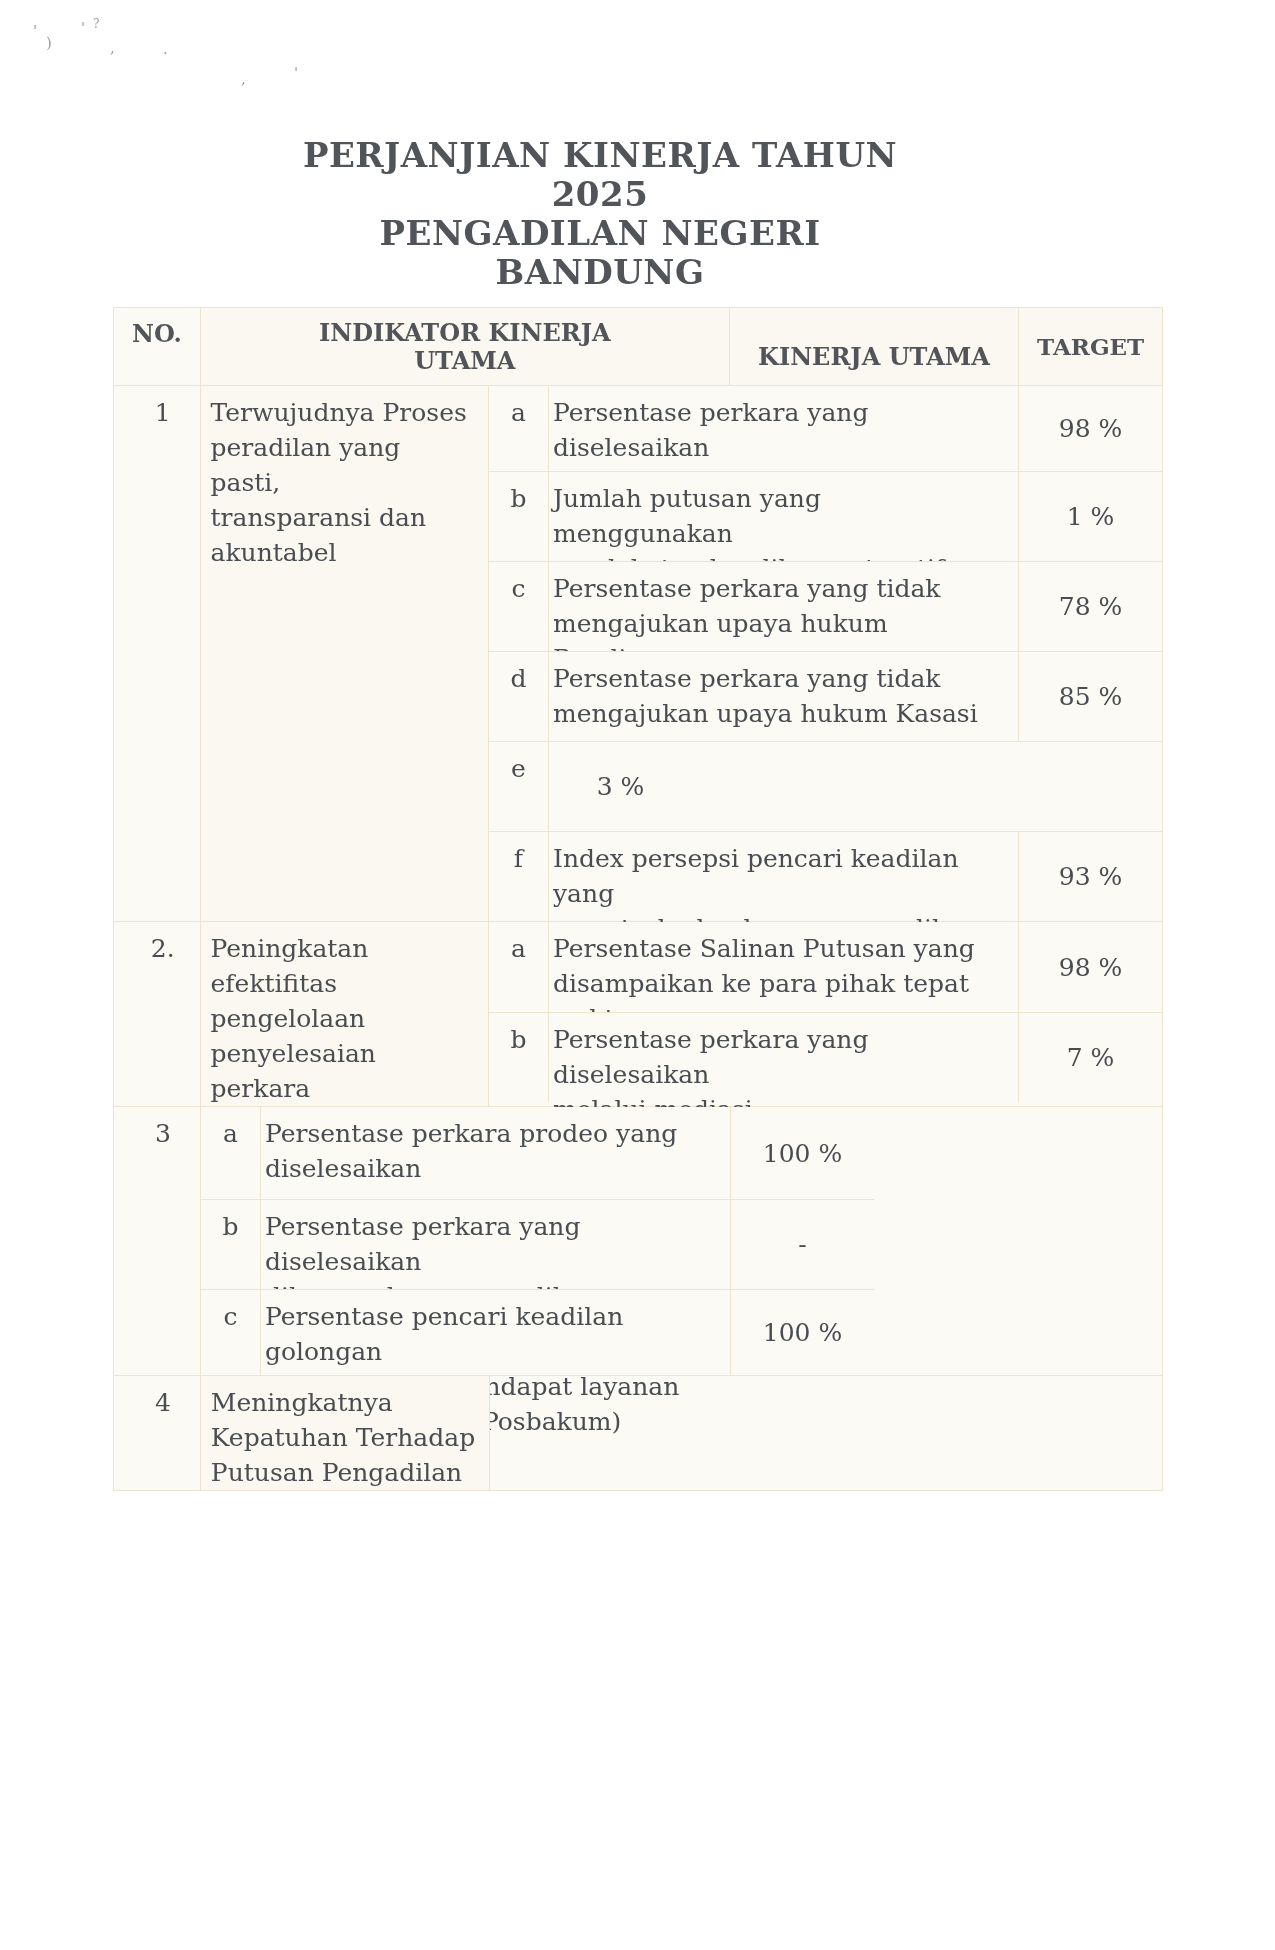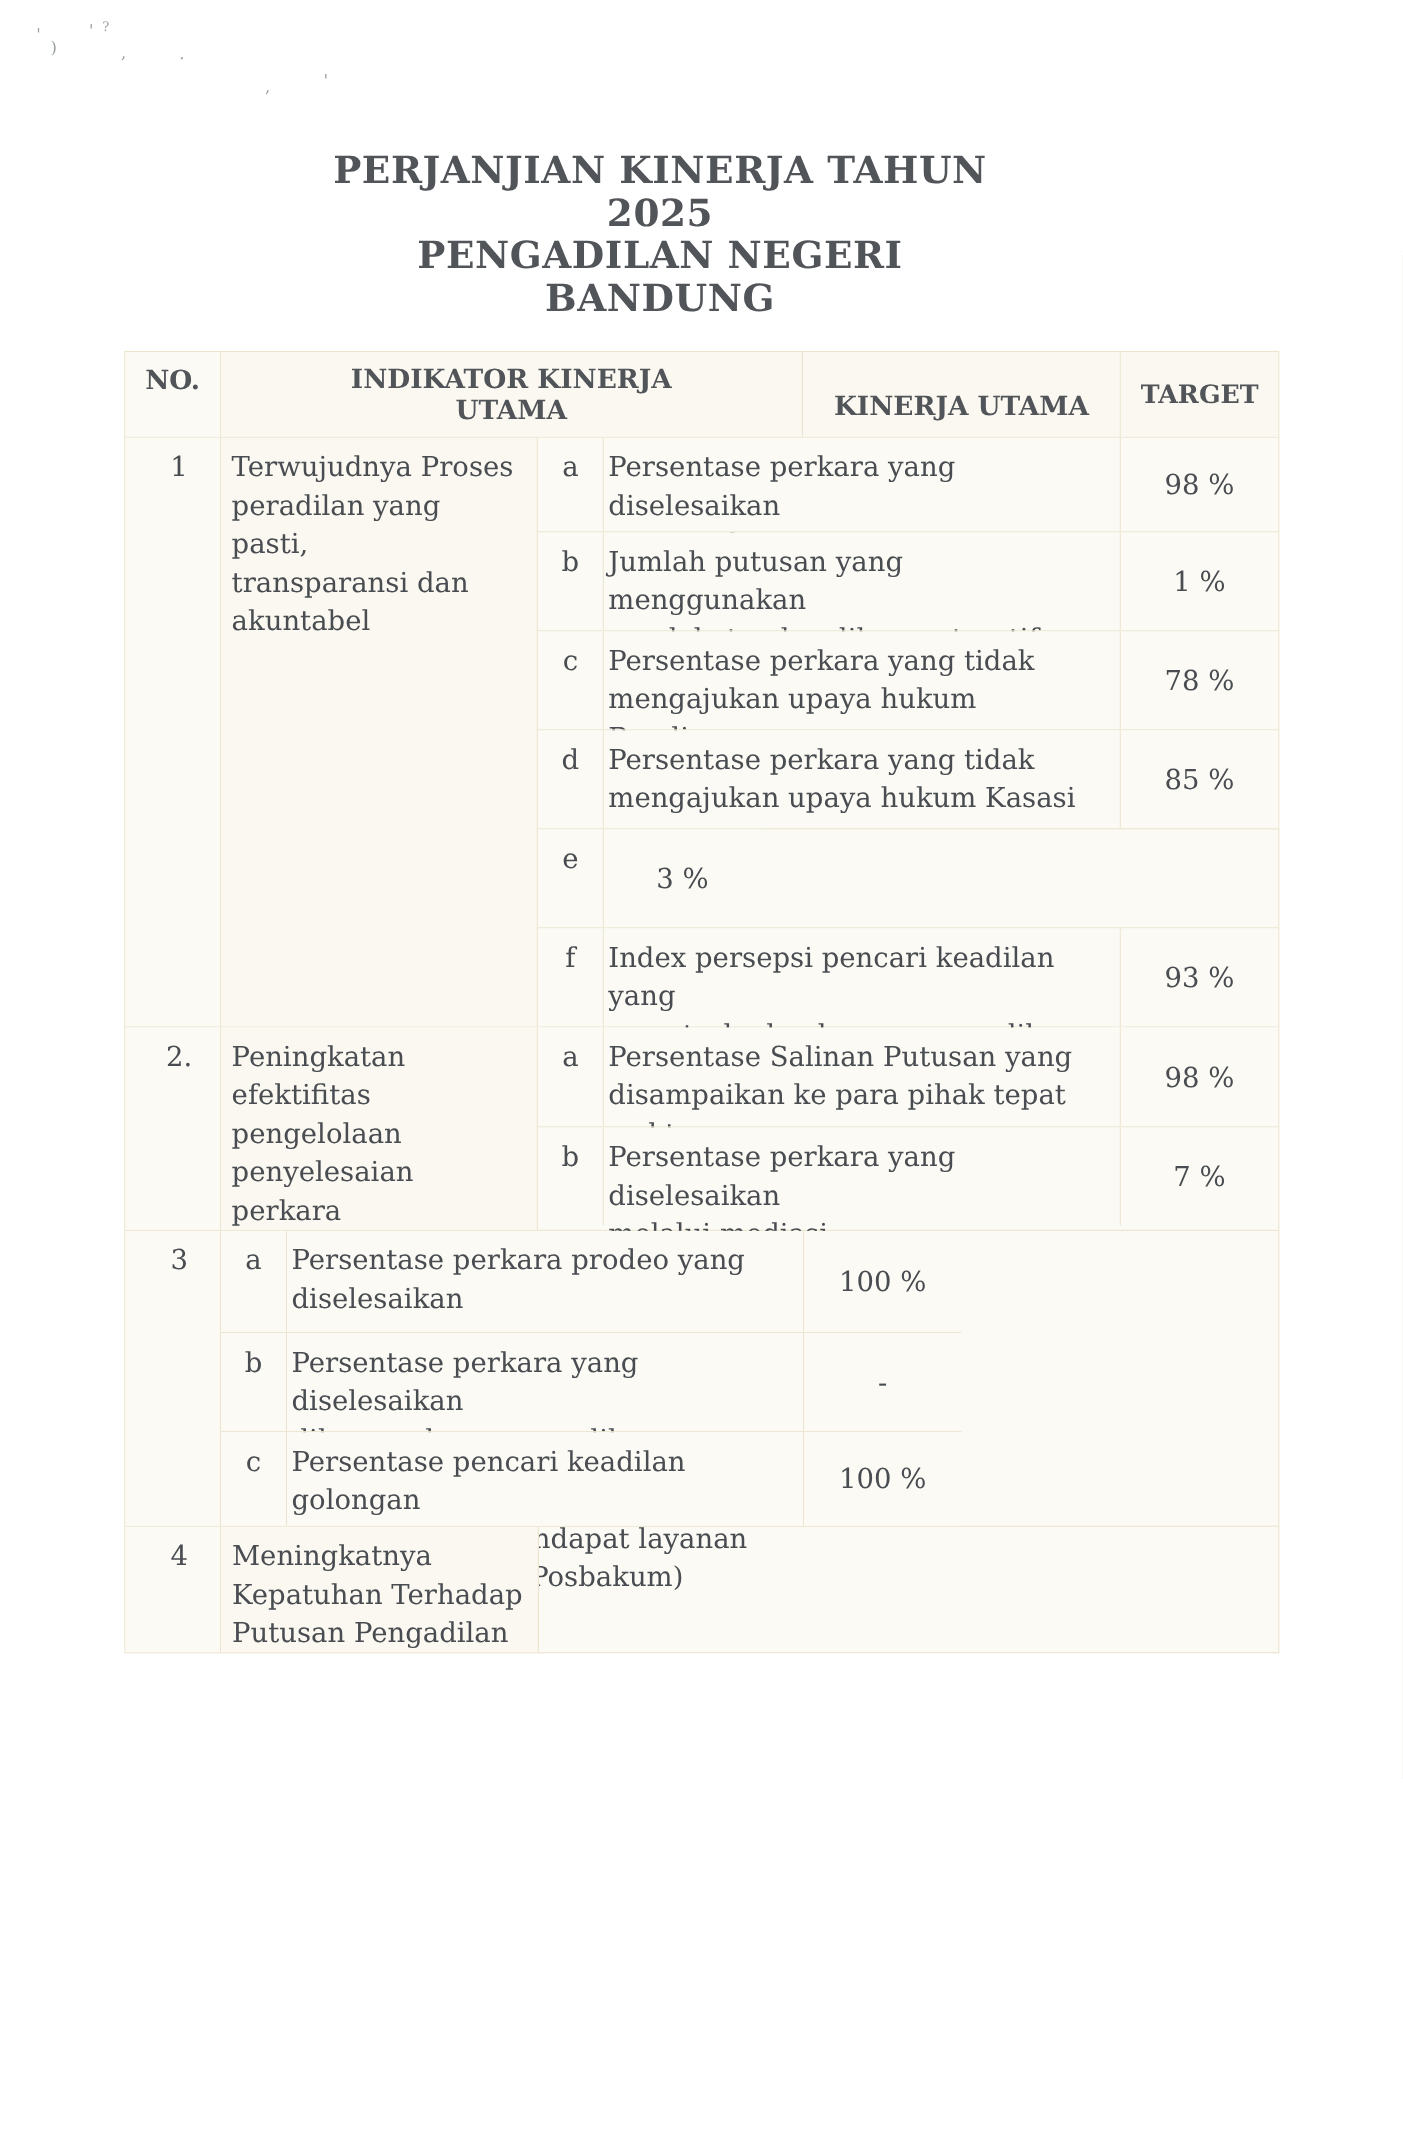--- a/index.html
+++ b/index.html
@@ -23,21 +23,21 @@
   
   .doc-title{
     position:absolute;left:270px;top:136px;width:660px;text-align:center;
     font-weight:bold;font-size:34px;line-height:39px;color:var(--ink-bold);
     letter-spacing:0.5px;
   }
   
   .ptable{
     position:absolute;left:113px;top:307px;width:1050px;
     border:1px solid var(--bc);background:var(--cell);
-    font-size:25px;line-height:35px;margin-top:12px;
+    font-size:25px;line-height:35px;
   }
   .hrow{display:flex;height:78px;border-bottom:1px solid var(--bc);font-weight:bold;color:var(--ink-bold);}
   .hrow .hc{border-right:1px solid var(--bc);}
   .hrow .hc:last-child{border-right:none;}
   .h-no{width:87px;padding-top:8px;text-align:center;font-size:24px;background:var(--cell);}
   .h-ku{width:290px;display:flex;align-items:center;justify-content:center;padding-top:20px;font-size:24px;background:var(--cell2);}
   .h-ind{width:530px;display:flex;align-items:center;justify-content:center;text-align:center;
          white-space:pre-line;font-size:24px;line-height:28px;background:var(--cell2);}
   .h-target{width:143px;display:flex;align-items:center;justify-content:center;font-size:23px;background:var(--cell2);}
   .group{display:flex;border-bottom:1px solid var(--bc);}

